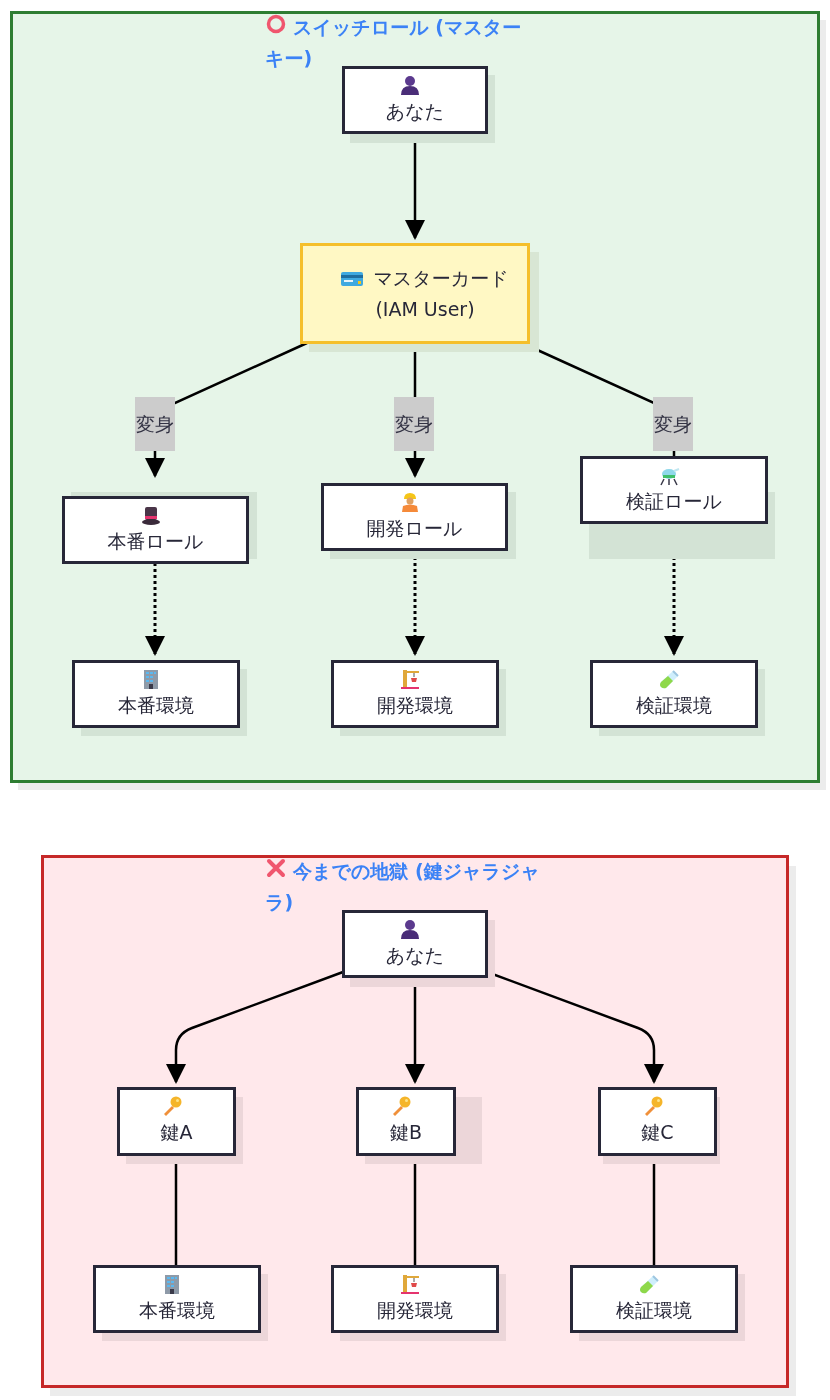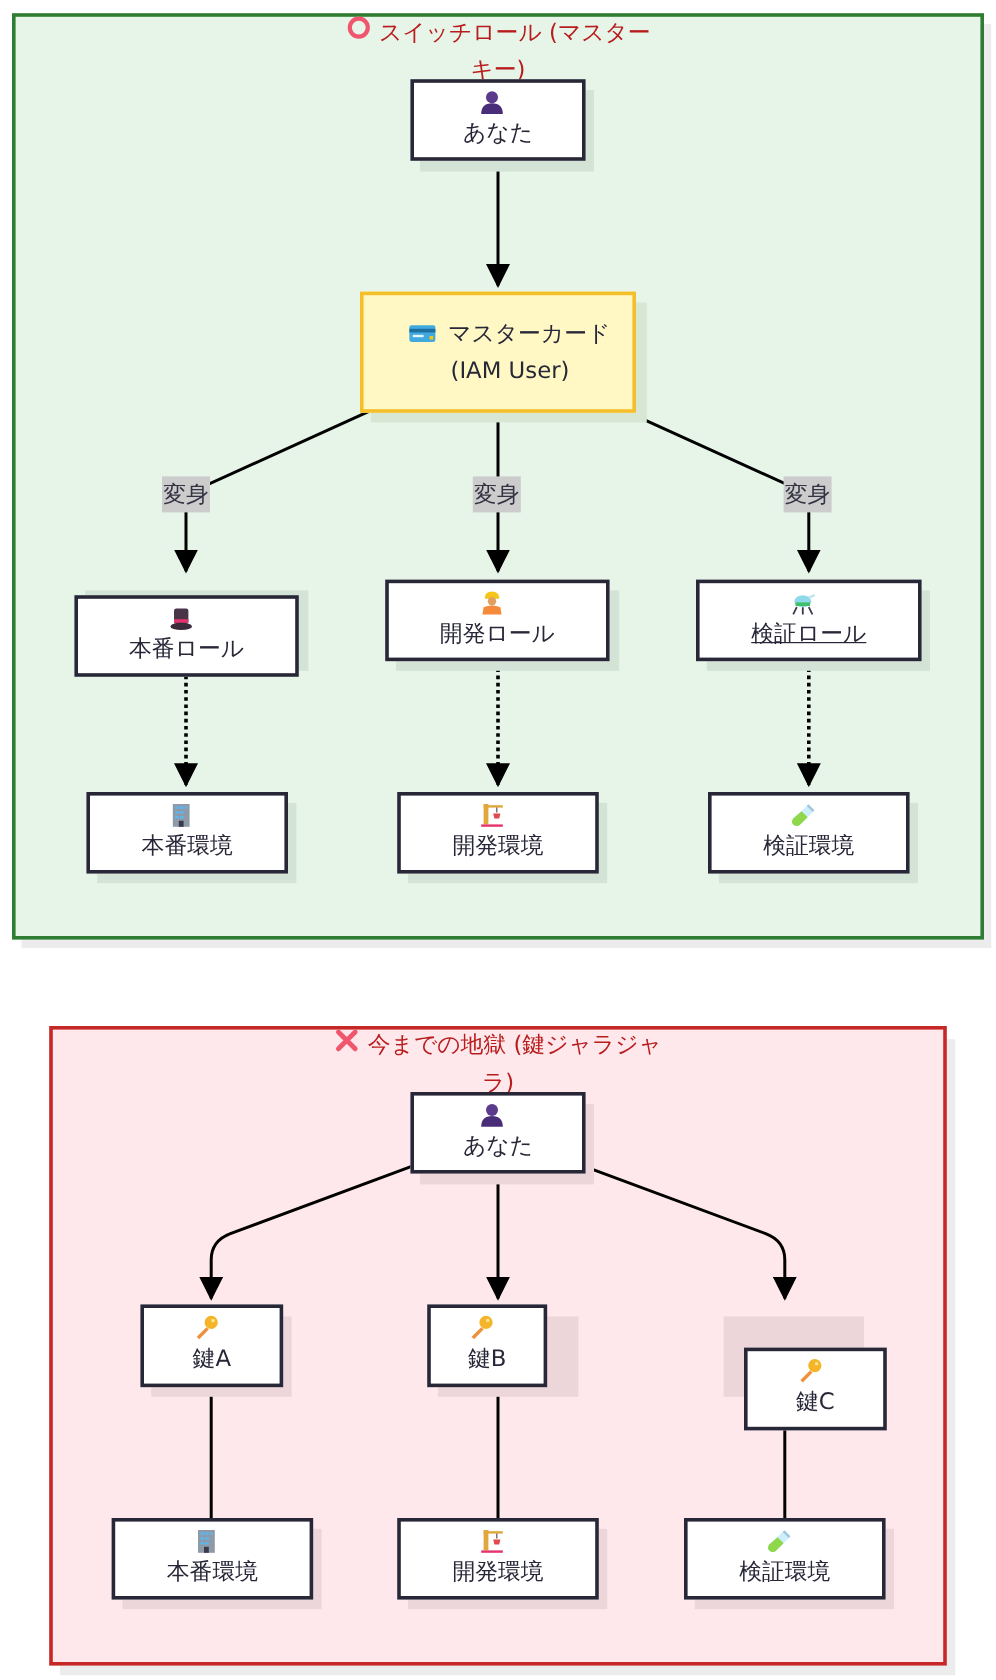--- a/index.html
+++ b/index.html
@@ -2,35 +2,35 @@
 <html><head>
 <meta charset="utf-8">
 <style>
   html, body { margin: 0; padding: 0; background: #ffffff; }
   body { width: 830px; height: 1400px; position: relative; overflow: hidden;
          font-family: "DejaVu Sans", "Liberation Sans", sans-serif; color: #333344; }
   .cluster { position: absolute; box-sizing: border-box; }
   .cluster-shadow { position: absolute; background: #ececec; }
   .cluster.green { background: #e6f5e8; border: 3px solid #2e7d32; }
   .cluster.red { background: #ffe8eb; border: 3px solid #c62828; }
-  .cluster-title { position: absolute; text-align: center; font-size: 19px; line-height: 31px;
-                   color: #b91c1c; width: 300px; }
+  .cluster-title { position: absolute; font-size: 19px; line-height: 31px;
+                   color: #3b82f6; width: 300px; font-weight: bold; }
   .cluster-title .ico { display: inline-block; width: 22px; text-align: center; margin-right: 6px; }
   .node { position: absolute; box-sizing: border-box; background: #ffffff; border: 3px solid #272738;
           display: flex; align-items: center; justify-content: center; font-size: 19px;
           color: #272738; text-align: center; line-height: 31px; flex-direction: column; }
   .node.master { background: #fff8c4; border-color: #f5bf2b; flex-direction: column; padding-left: 20px; }
   .shadow { position: absolute; }
   .green-sh { background: #d3e3d5; }
   .red-sh { background: #ecd6d9; }
   .yellow-sh { background: #d8e6d4; }
   .node .ico { display: inline-block; width: 22px; height: 22px; margin-right: 10px; vertical-align: middle; }
   .node .ico svg { width: 22px; height: 22px; display: block; }
   .edge-label { position: absolute; background: #cccccc; font-size: 19px; line-height: 30px;
-                padding: 0 1px; color: #333344; }
+                padding: 12px 1px; color: #333344; }
   svg.edges { position: absolute; left: 0; top: 0; }
 </style>
 </head>
 <body>
 
 <div class="cluster-shadow" style="left:18px;top:20px;width:808px;height:770px;"></div>
 <div class="cluster green" style="left:10px;top:11px;width:810px;height:772px;"></div>
 <div class="cluster-title" style="left:265px;top:12px;">
   <span class="ico">
     <svg width="20" height="20" viewBox="0 0 20 20">
@@ -125,21 +125,21 @@
     <svg viewBox="0 0 22 22">
         <path d="M5 8 Q5 2 11 2 Q17 2 17 8 Z" fill="#f5c518"></path>
         <circle cx="11" cy="10" r="3.5" fill="#e0a060"></circle>
         <path d="M3 21 L4 15 Q11 12 18 15 L19 21 Z" fill="#f58a3a"></path>
       </svg>
   </span>
     <span>開発ロール</span>
 </div>
 
 <div class="shadow green-sh" style="left:589px;top:492px;width:186px;height:67px;"></div>
-<div class="node" style="left:580px;top:483px;width:188px;height:68px;text-decoration:underline;">
+<div class="node" style="left:580px;top:456px;width:188px;height:68px;">
   <span class="ico">
     <svg viewBox="0 0 22 22">
         <ellipse cx="11" cy="10" rx="7" ry="5" fill="#8fd8ea"></ellipse>
         <rect x="5" y="11" width="12" height="3" fill="#3fbf6a"></rect>
         <path d="M16 7 L21 5" stroke="#bfe6f0" stroke-width="2"></path>
         <path d="M6 15 L3 21 M11 15 L11 21 M16 15 L19 21" stroke="#3a3a4a" stroke-width="1.5"></path>
       </svg>
   </span>
     <span>検証ロール</span>
 </div>
@@ -217,21 +217,21 @@
     <svg viewBox="0 0 22 22">
         <circle cx="15" cy="7" r="5.5" fill="#f5b52a"></circle>
         <circle cx="16.5" cy="5.5" r="1.5" fill="#fde58a"></circle>
         <path d="M11 11 L3 19 L5 21 L13 13 Z" fill="#f0903a"></path>
       </svg>
   </span>
     <span>鍵B</span>
 </div>
 
 <div class="shadow red-sh" style="left:603px;top:1097px;width:117px;height:67px;"></div>
-<div class="node" style="left:620px;top:1087px;width:119px;height:69px;margin-top:36px;">
+<div class="node" style="left:598px;top:1087px;width:119px;height:69px;">
   <span class="ico">
     <svg viewBox="0 0 22 22">
         <circle cx="15" cy="7" r="5.5" fill="#f5b52a"></circle>
         <circle cx="16.5" cy="5.5" r="1.5" fill="#fde58a"></circle>
         <path d="M11 11 L3 19 L5 21 L13 13 Z" fill="#f0903a"></path>
       </svg>
   </span>
     <span>鍵C</span>
 </div>
 

